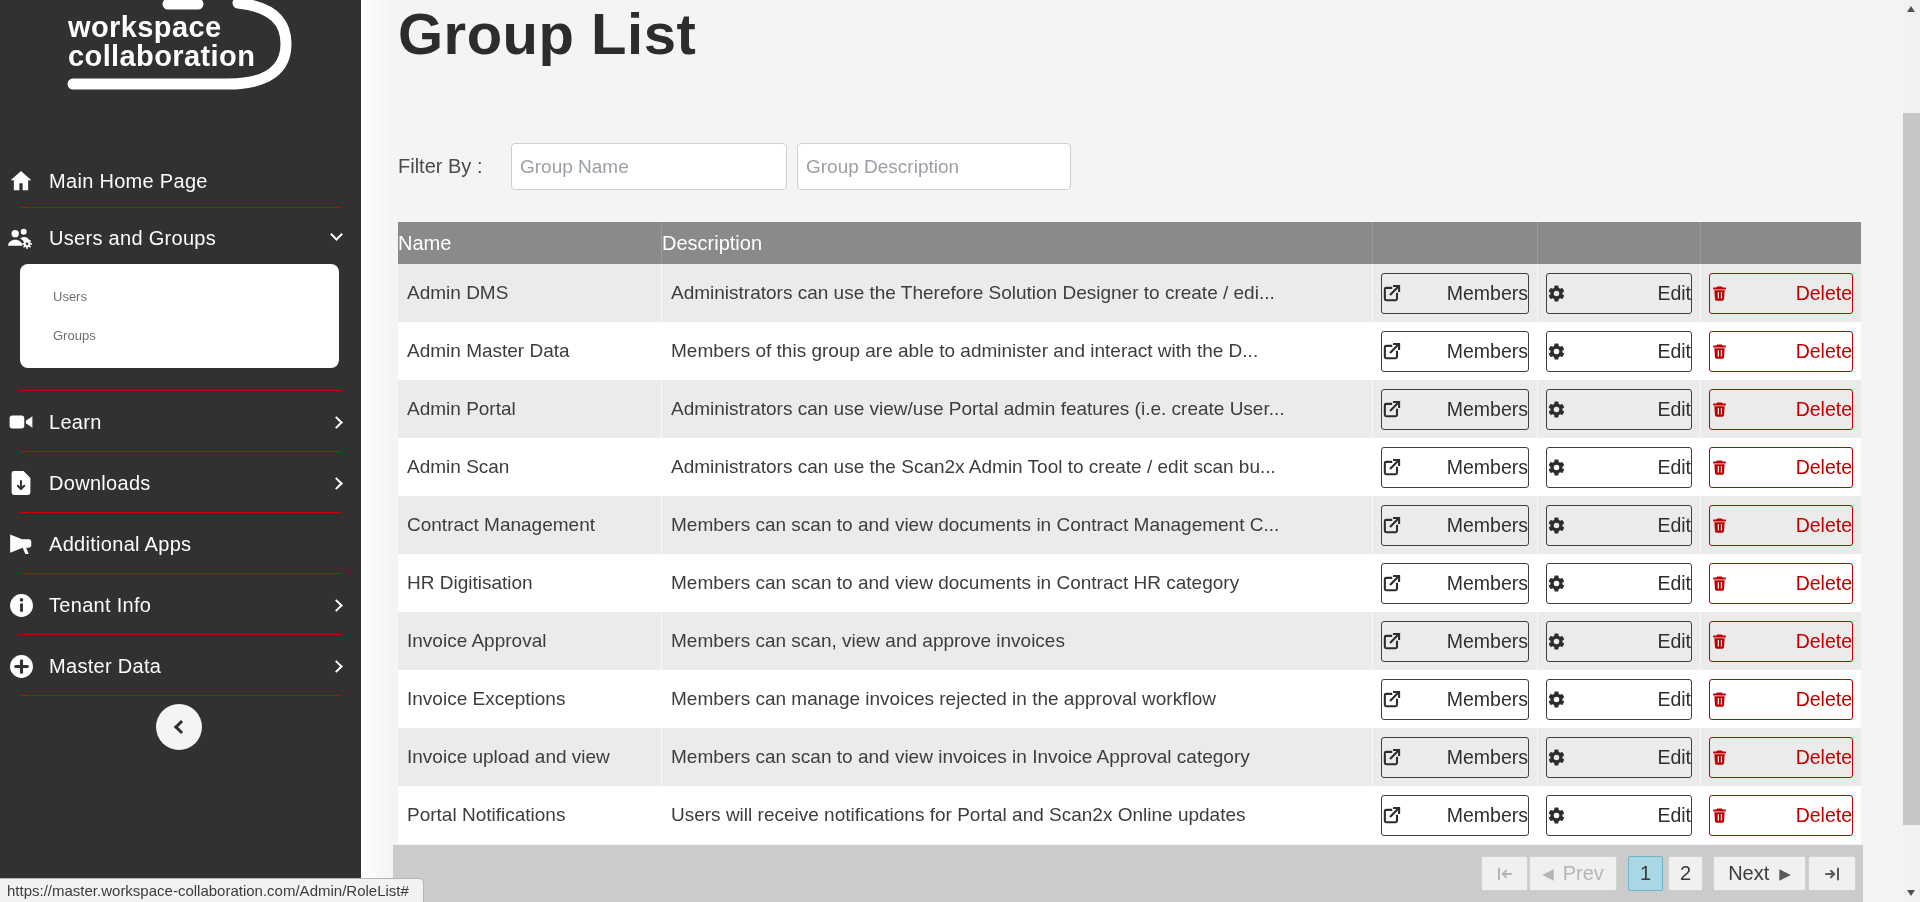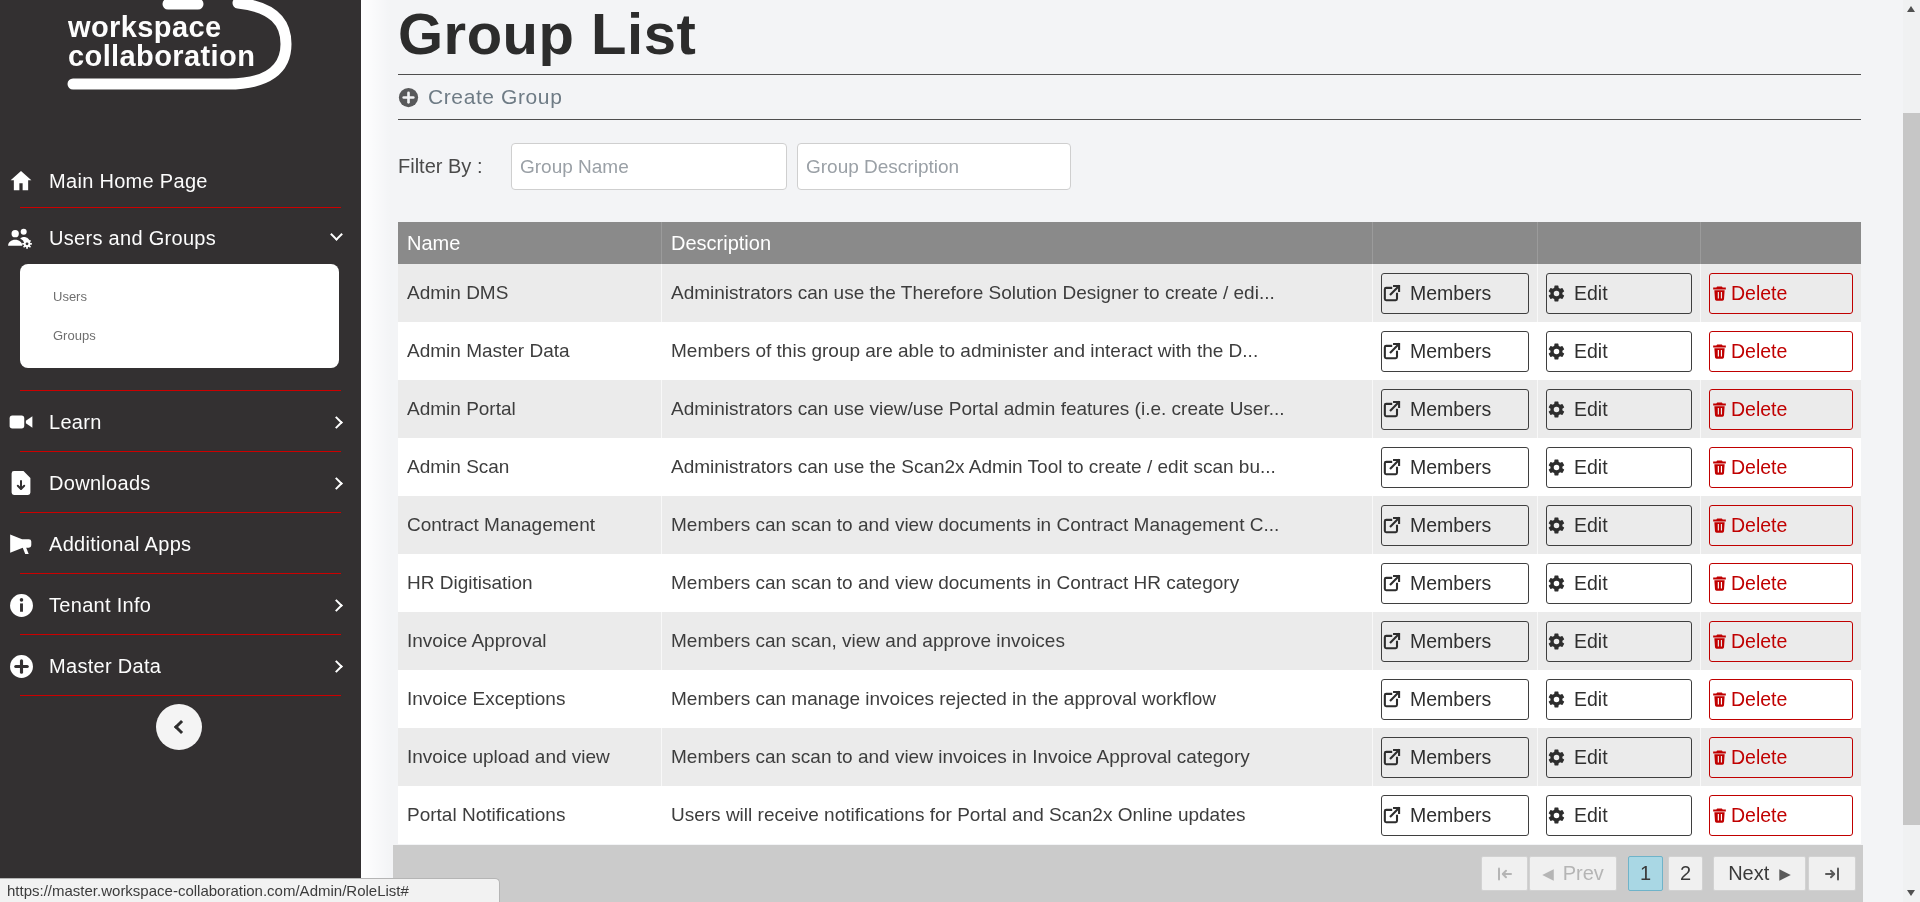--- a/index.html
+++ b/index.html
@@ -29,44 +29,44 @@
   .filter-row { position:absolute; left:37px; top:143px; display:flex; align-items:center; }
   .filter-label { width:113px; color:#4a4a4a; font-size:20px; }
   .filter-input { width:276px; height:47px; border:1px solid #cfcfcf; border-radius:4px; background:#fff; font-size:19px; padding-left:8px; color:#333; outline:none; font-family:"Liberation Sans",sans-serif; }
   .filter-input + .filter-input { margin-left:10px; width:274px; }
   .filter-input::placeholder { color:#9aa0a6; }
 
   
   .gtable { position:absolute; left:37px; top:222px; width:1463px; font-size:19px; }
   .thead, .trow { display:grid; grid-template-columns:263px 711px 165px 163px 161px; align-items:center; }
   .thead { height:42px; background:#8a8a8a; color:#fff; font-size:20px; }
-  .thead > div { padding-left:9px; height:100%; display:flex; align-items:center; border-left:1px solid #9b9b9b; }
+  .thead > div { height:100%; display:flex; align-items:center; border-left:1px solid #9b9b9b; }
   .thead > div:first-child { border-left:none; }
   .trow { height:58px; background:#fff; color:#3d3d3d; }
   .trow:nth-child(even) { background:#ebebeb; }
   .trow > div { height:100%; display:flex; align-items:center; border-left:1px solid rgba(255,255,255,.65); }
   .trow > div:first-child { border-left:none; }
   .cell-name, .cell-desc { padding-left:9px; white-space:nowrap; overflow:hidden; }
-  .btn { margin:0 8px; width:calc(100% - 16px); height:41px; display:flex; align-items:center; justify-content:flex-start; gap:8px; border:1px solid #3f3f3f; border-radius:3px; background:transparent; font-size:19.5px; color:#2f2f2f; cursor:pointer; font-family:"Liberation Sans",sans-serif; }
+  .btn { margin:0 8px; width:calc(100% - 16px); height:41px; display:flex; align-items:center; justify-content:space-between; gap:8px; border:1px solid #3f3f3f; border-radius:3px; background:transparent; font-size:19.5px; color:#2f2f2f; cursor:pointer; font-family:"Liberation Sans",sans-serif; }
   .btn.delete { border-color:#c00000; color:#c00000; gap:2px; }
 
   
   .footer-band { position:absolute; left:32px; top:845px; width:1470px; height:57px; background:#cbcbcb; }
   .pagination { position:absolute; right:7px; top:11px; display:flex; align-items:center; }
   .pbtn { height:35px; background:#f0f0f0; border:1px solid #d2d2d2; border-radius:2px; display:flex; align-items:center; justify-content:center; font-size:20px; color:#3a3a3a; cursor:pointer; }
   .pbtn.disabled { color:#b5b5b5; cursor:default; }
   .pbtn.active { background:#a9d7e4; border-color:#6fb3c9; }
   .pb-first { width:47px; } .pb-prev { width:88px; margin-left:1px; gap:9px; color:#b5b5b5; }
   .pb-page1 { width:35px; margin-left:11px; } .pb-page2 { width:35px; margin-left:5px; }
   .pb-next { width:93px; margin-left:10px; gap:10px; } .pb-last { width:48px; margin-left:2px; }
   .tri { font-size:15px; line-height:1; }
   .tri.gray { color:#b5b5b5; } .tri.dark { color:#5a5a5a; }
 
   
-  .status-tip { position:absolute; left:0; bottom:0; width:500px; height:24px; background:#f2f2f2; border-top:1px solid #b5b5b5; border-right:1px solid #b5b5b5; border-top-right-radius:5px; font-size:15px; color:#3c3c3c; display:flex; align-items:center; padding-left:7px; z-index:9; white-space:nowrap; }
+  .status-tip { position:absolute; left:0; bottom:0; width:424px; height:24px; background:#f2f2f2; border-top:1px solid #b5b5b5; border-right:1px solid #b5b5b5; border-top-right-radius:5px; font-size:15px; color:#3c3c3c; display:flex; align-items:center; padding-left:7px; z-index:9; white-space:nowrap; }
 
   
   .scrollbar { position:absolute; right:0; top:0; width:17px; height:902px; background:#f0f1f2; z-index:8; }
   .sb-thumb { position:absolute; left:0; top:113px; width:17px; height:712px; background:#c6c6c6; }
   .sb-arrow { position:absolute; left:4px; width:0; height:0; border-left:4.5px solid transparent; border-right:4.5px solid transparent; }
   .sb-up { top:6px; border-bottom:6px solid #505050; }
   .sb-down { bottom:6px; border-top:6px solid #505050; }
 </style>
 </head>
 <body>
@@ -184,32 +184,20 @@
   <div class="divider" style="top:695px"></div>
 
   <div class="collapse-btn">
     <span class="chev-left"></span>
   </div>
 </aside>
 
 <main class="main">
   <h1 class="page-title">Group List</h1>
 
-  <div class="create-row">
-    <span class="create-link">
-      <svg width="21" height="21" viewBox="0 0 24 24">
-          <circle cx="12" cy="12" r="11" fill="#58595b"></circle>
-          <g stroke="#f3f4f6" stroke-width="3" stroke-linecap="round">
-            <line x1="12" y1="6.5" x2="12" y2="17.5"></line>
-            <line x1="6.5" y1="12" x2="17.5" y2="12"></line>
-          </g>
-        </svg>
-      <span>Create Group</span>
-    </span>
-  </div>
 
   <div class="filter-row">
     <span class="filter-label">Filter By :</span>
     <input class="filter-input" type="text" placeholder="Group Name" style="">
     <input class="filter-input" type="text" placeholder="Group Description" style="">
   </div>
 
   <div class="gtable">
     <div class="thead">
       <div>Name</div>

